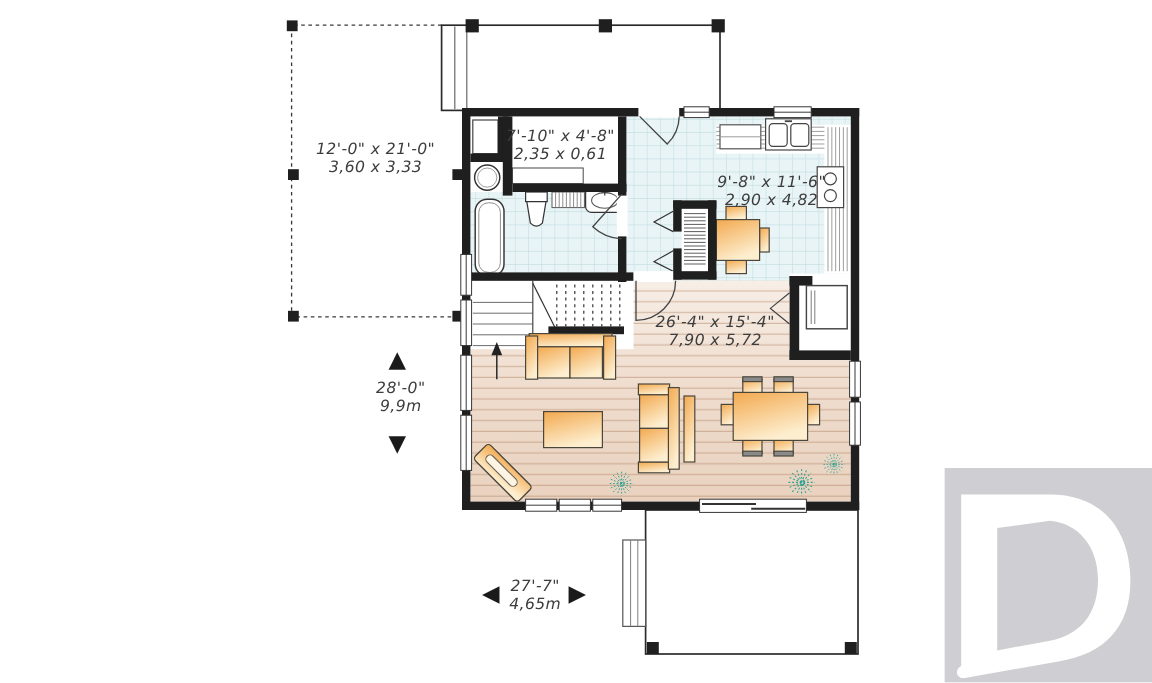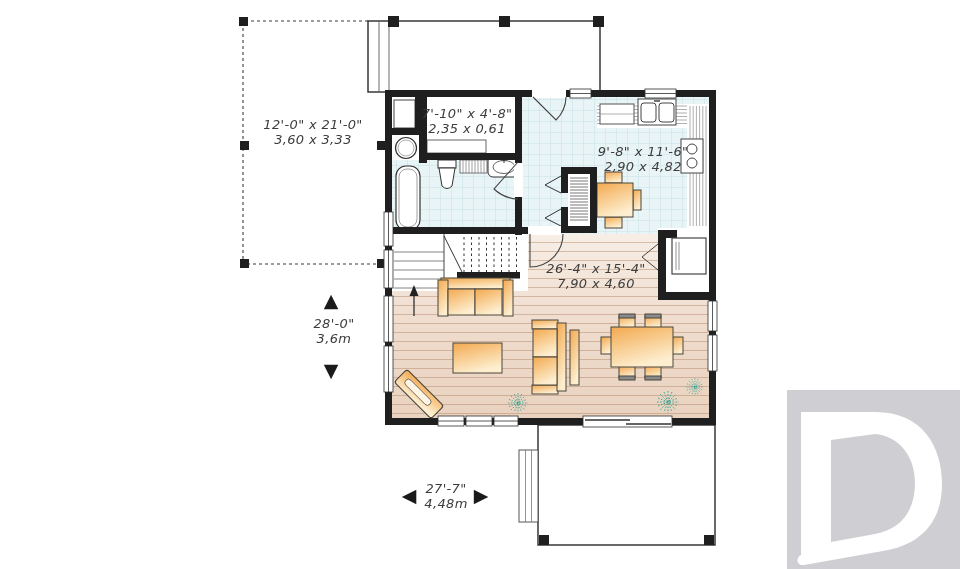--- a/index.html
+++ b/index.html
@@ -287,34 +287,34 @@
 <div class="dim-label" style="left:467px;top:122px">
   <div>7'-10" x 4'-8"</div>
   <div>2,35 x 0,61</div>
 </div>
 <div class="dim-label" style="left:643px;top:160px">
   <div>9'-8" x 11'-6"</div>
   <div>2,90 x 4,82</div>
 </div>
 <div class="dim-label" style="left:596px;top:277px">
   <div>26'-4" x 15'-4"</div>
-  <div>7,90 x 4,60</div>
+  <div>7,90 x 5,72</div>
 </div>
 
 <span class="tri" style="left:331px;top:300px">▲</span>
 <div class="dim-label" style="left:334px;top:332px">
   <div>28'-0"</div>
-  <div>3,6m</div>
+  <div>9,9m</div>
 </div>
 <span class="tri" style="left:331px;top:370px">▼</span>
 
 <span class="tri" style="left:409px;top:495px">◀</span>
 <div class="dim-label" style="left:446px;top:497px">
   <div>27'-7"</div>
-  <div>4,48m</div>
+  <div>4,65m</div>
 </div>
 <span class="tri" style="left:481px;top:495px">▶</span>
 
 <svg class="logo-box" width="173" height="179" viewBox="0 0 173 179">
   <rect x="0" y="0" width="173" height="179" fill="#cfcfd3"></rect>
   <path fill="#ffffff" fill-rule="evenodd" d="M14,22 L88,22 C136,22 155,57 155,94 C155,133 133,155 96,161 L17,175
            C10,176 8,168 14,165 Z
            M44,50 L88,44 C112,46 128,66 128,93 C128,121 114,139 88,144 L44,152 Z"></path>
 </svg>
 

